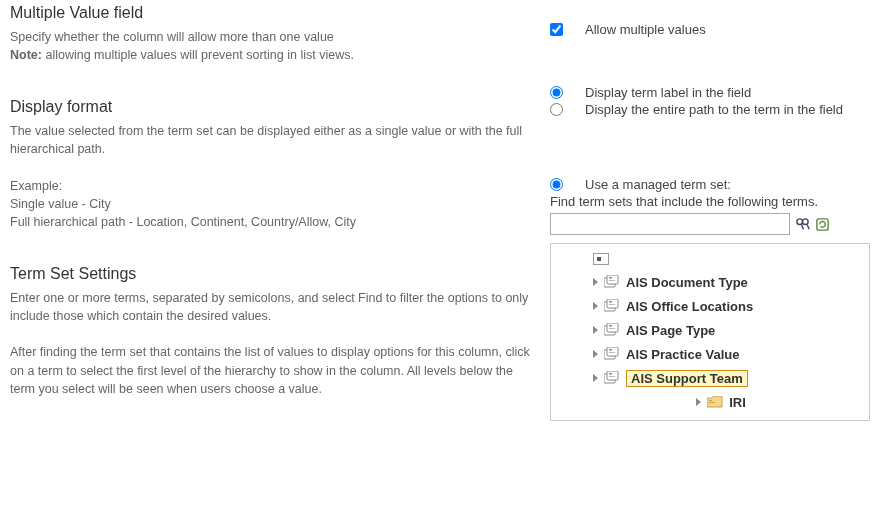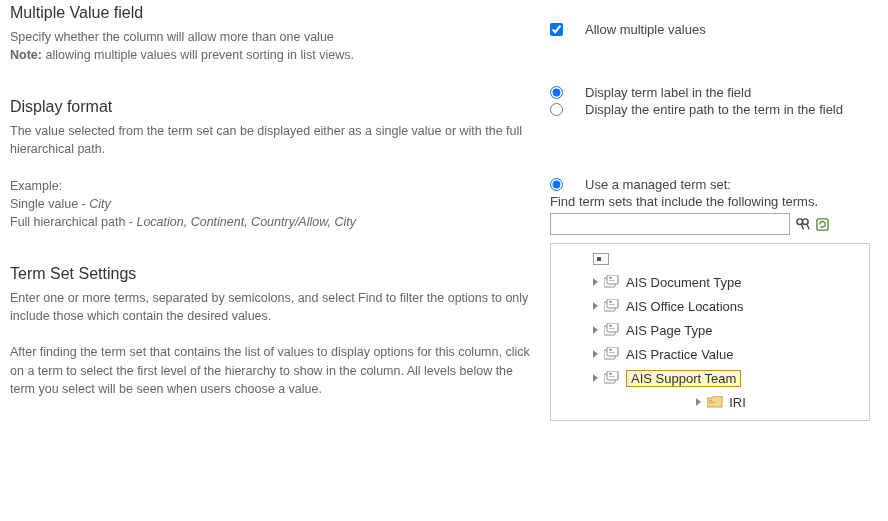--- a/index.html
+++ b/index.html
@@ -28,21 +28,21 @@
   .section-title {
     font-size: 16px;
     color: #333;
     margin-bottom: 6px;
   }
   .desc {
     font-size: 12.5px;
     color: #666;
     line-height: 1.45;
   }
-  .desc .italic { font-style: italic; }
+  .desc .italic { }
   .desc .bold { font-weight: bold; }
   .chk-row, .radio-row {
     display: flex;
     align-items: center;
     gap: 22px;
     margin: 2px 0;
   }
   .chk-row input, .radio-row input { margin: 0; }
   .radio-row label { color: #444; font-size: 13px; }
   .r-heading { color: #444; font-size: 13px; margin-bottom: 4px; }
@@ -85,21 +85,21 @@
   }
   .tree-row.indent1 { margin-left: 0px; justify-content: center; }
   .tree-row.indent2 { margin-left: 16px; }
   .expander {
     width: 0; height: 0;
     border-top: 4px solid transparent;
     border-bottom: 4px solid transparent;
     border-left: 5px solid #888;
   }
   .termset-icon svg, .folder-icon svg { display: block; }
-  .tree-label { white-space: nowrap; }
+  .tree-label { white-space: nowrap; font-weight: bold; }
   .sel {
     background: #fef9c3;
     border: 1px solid #d08a1d;
     padding: 0 4px;
   }
   .partial-icon {
     width:16px; height:12px; border:1px solid #999;
     position: relative; margin-left:16px; background:#fff;
   }
   .partial-icon::after{

